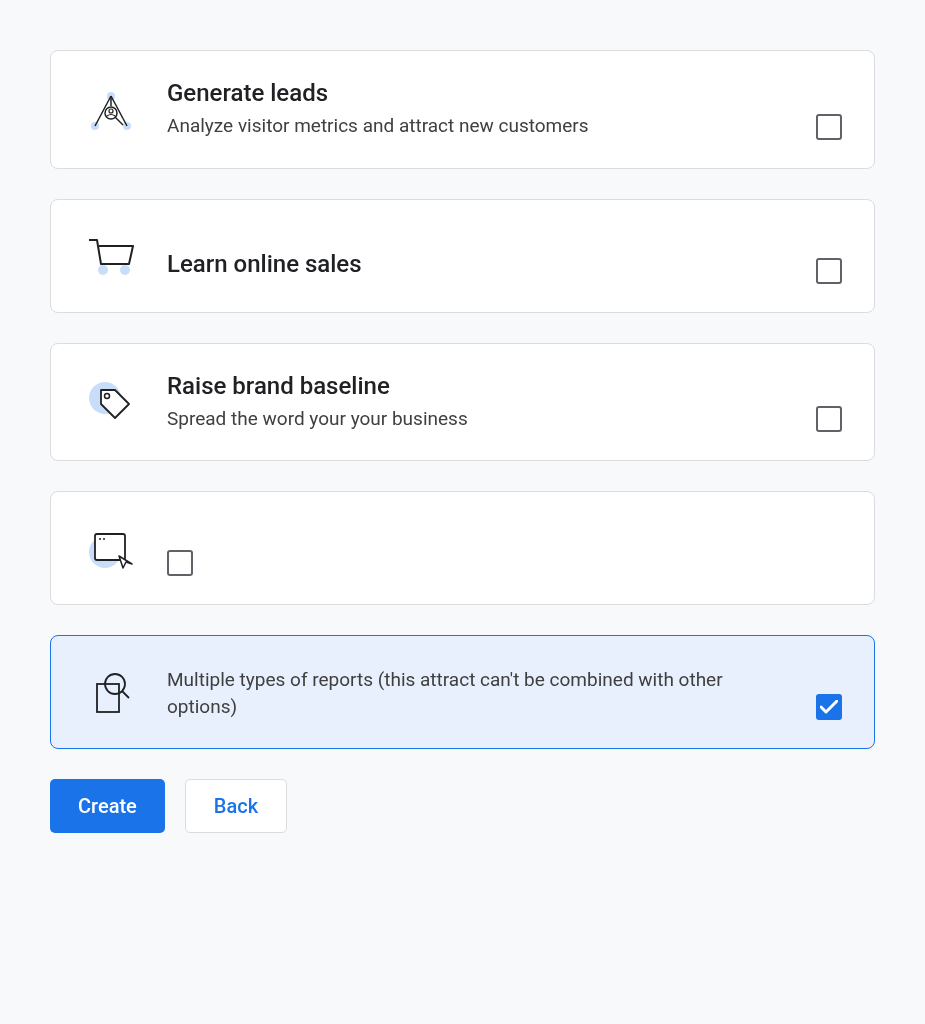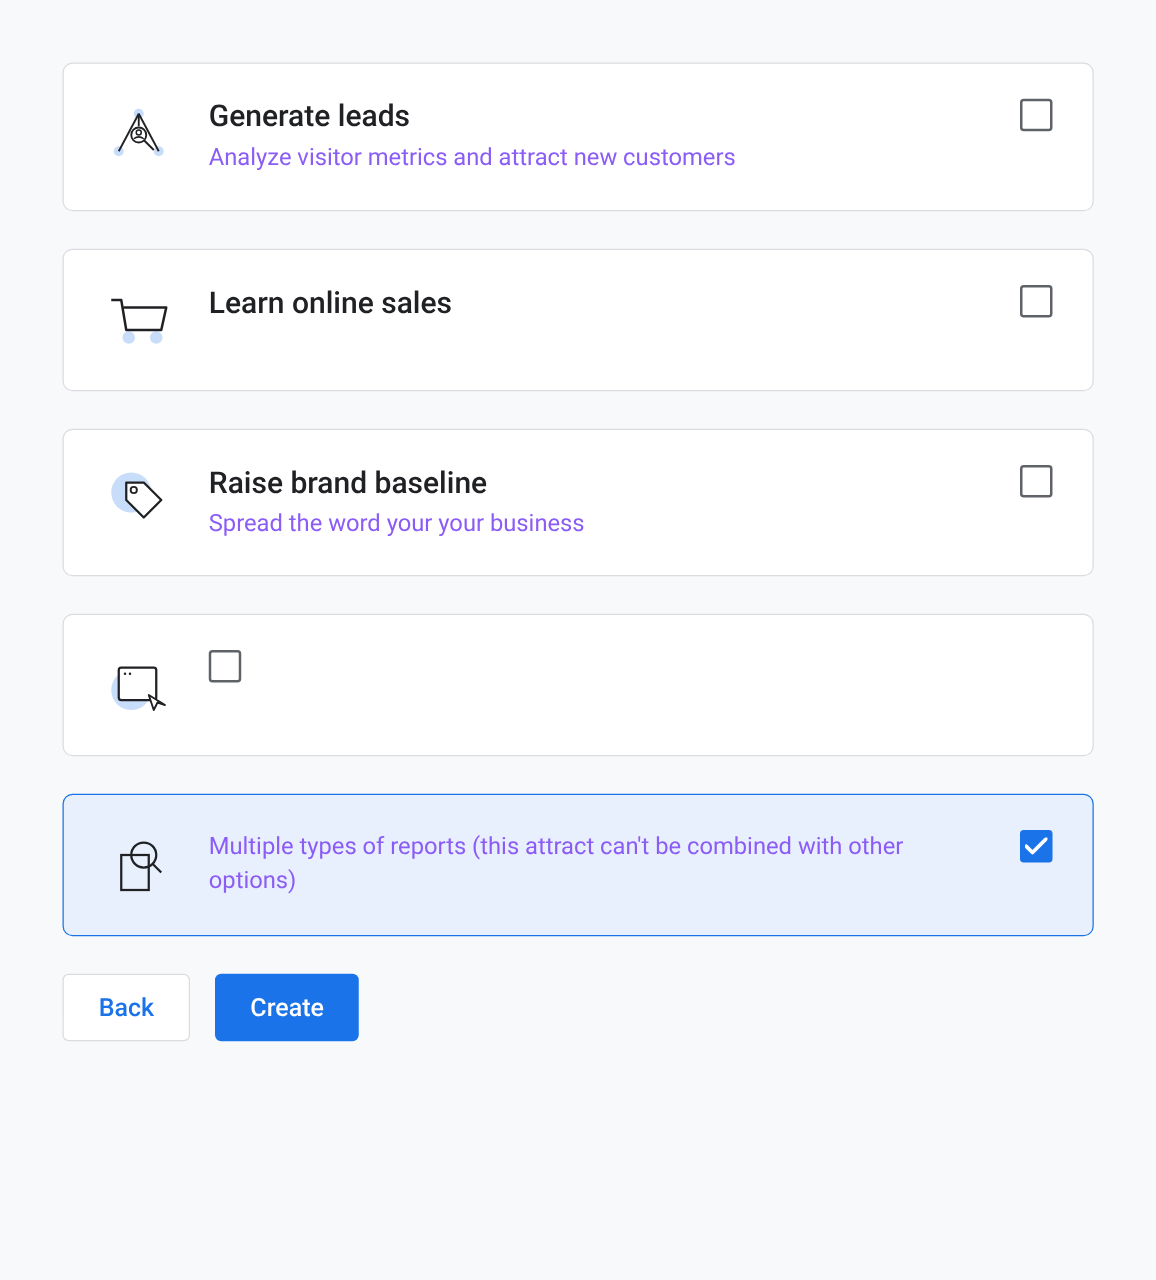--- a/index.html
+++ b/index.html
@@ -12,21 +12,21 @@
       background: #f8f9fb;
       padding: 50px;
       width: 925px;
     }
     .option-card {
       background: #fff;
       border: 1px solid #dadce0;
       border-radius: 8px;
       padding: 28px 32px;
       display: flex;
-      align-items: flex-start;
+      align-items: flex-end;
       gap: 28px;
       margin-bottom: 30px;
       cursor: pointer;
     }
     .option-card.selected {
       background: #e8f0fe;
       border: 1.5px solid #1a73e8;
     }
     .icon-wrapper {
       width: 56px;
@@ -40,21 +40,21 @@
       flex: 1;
     }
     .card-title {
       font-size: 24px;
       font-weight: 500;
       color: #202124;
       margin-bottom: 6px;
     }
     .card-description {
       font-size: 19px;
-      color: #8b5cf6;
+      color: #404040;
       line-height: 1.4;
     }
     .checkbox {
       width: 26px;
       height: 26px;
       border: 2px solid #5f6368;
       border-radius: 3px;
       flex-shrink: 0;
       display: flex;
       align-items: center;
@@ -181,15 +181,15 @@
     <div class="card-description">Multiple types of reports (this attract can't be combined with other options)</div>
   </div>
   <div class="checkbox checked">
     <svg width="18" height="14" viewBox="0 0 18 14">
         <path d="M1 7 L6 12 L17 1" stroke="#fff" stroke-width="3" fill="none" stroke-linecap="round" stroke-linejoin="round"></path>
       </svg>
   </div>
 </div>
 
 <div class="button-row">
+  <button class="btn btn-create">Create</button>
   <button class="btn btn-back">Back</button>
-  <button class="btn btn-create">Create</button>
 </div>
 
 </body></html>

